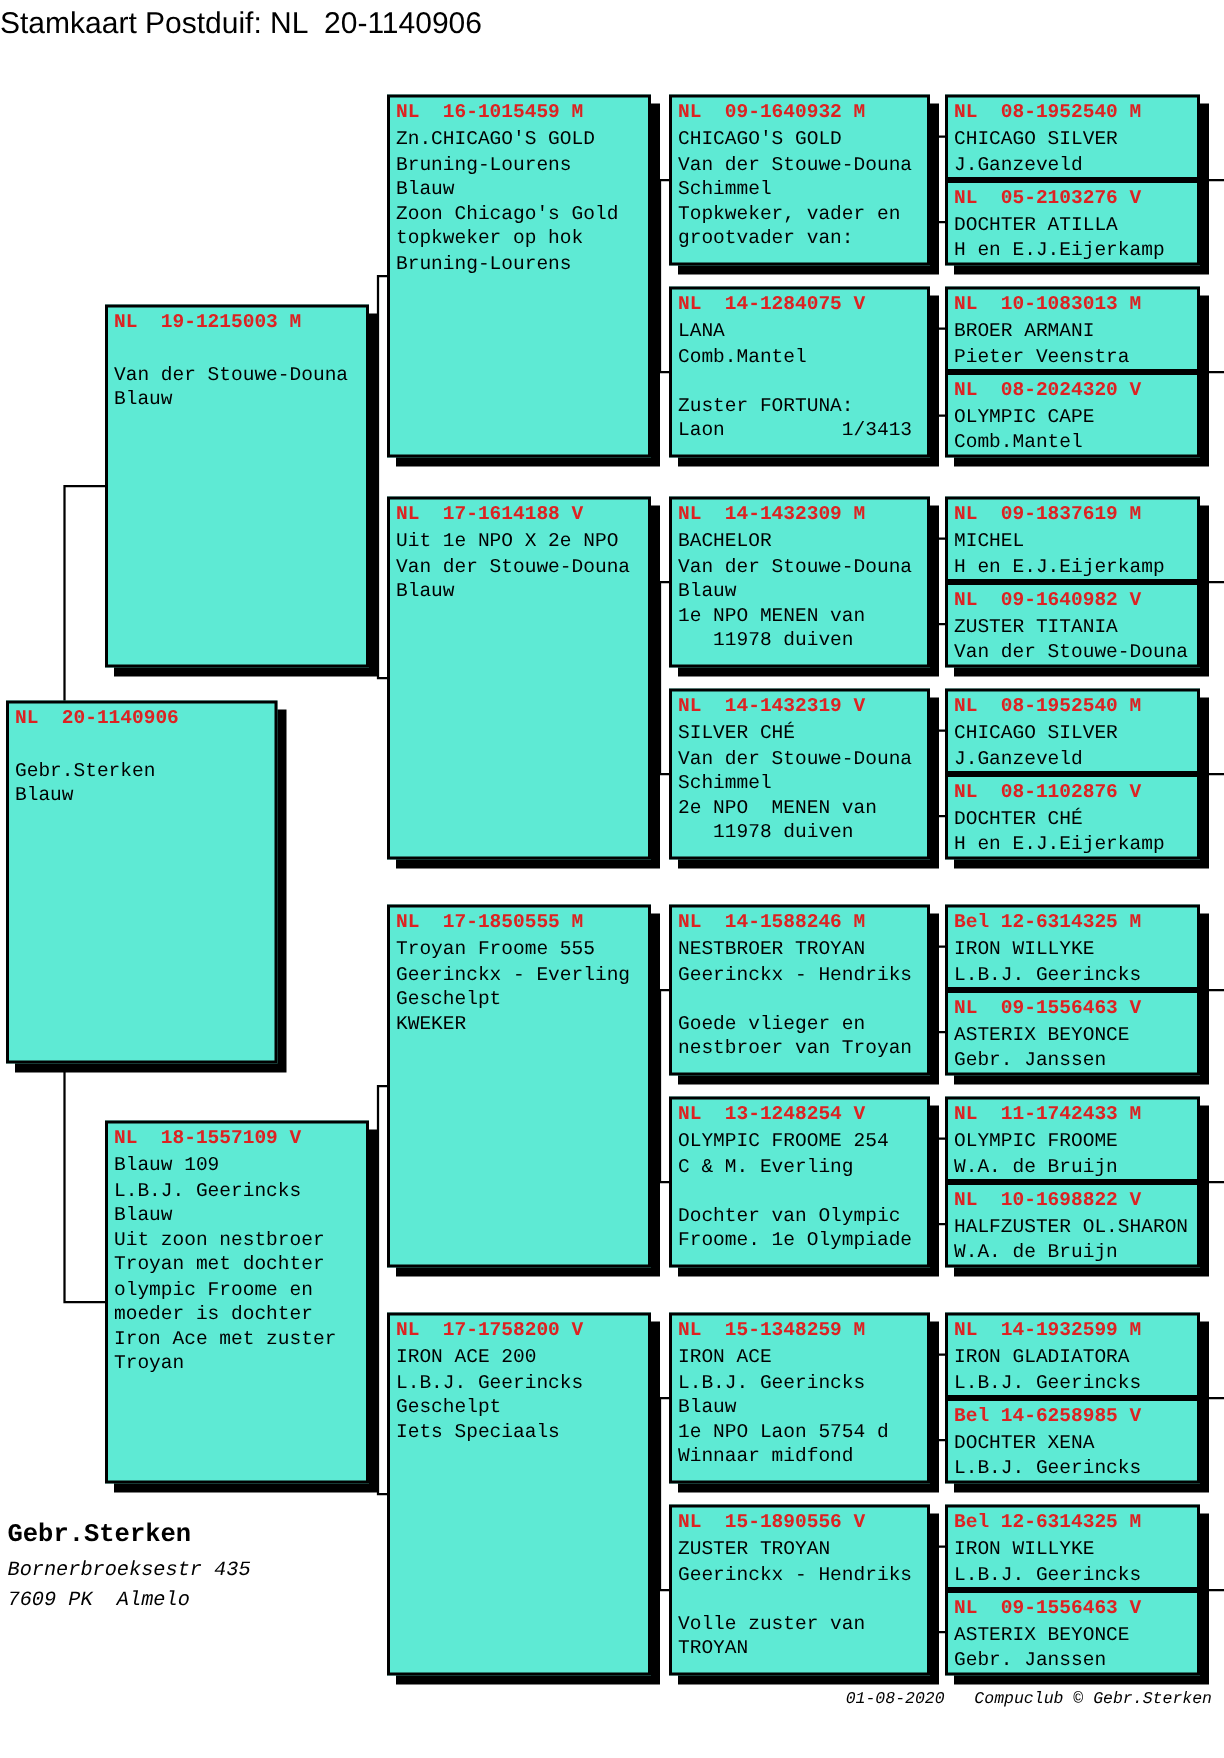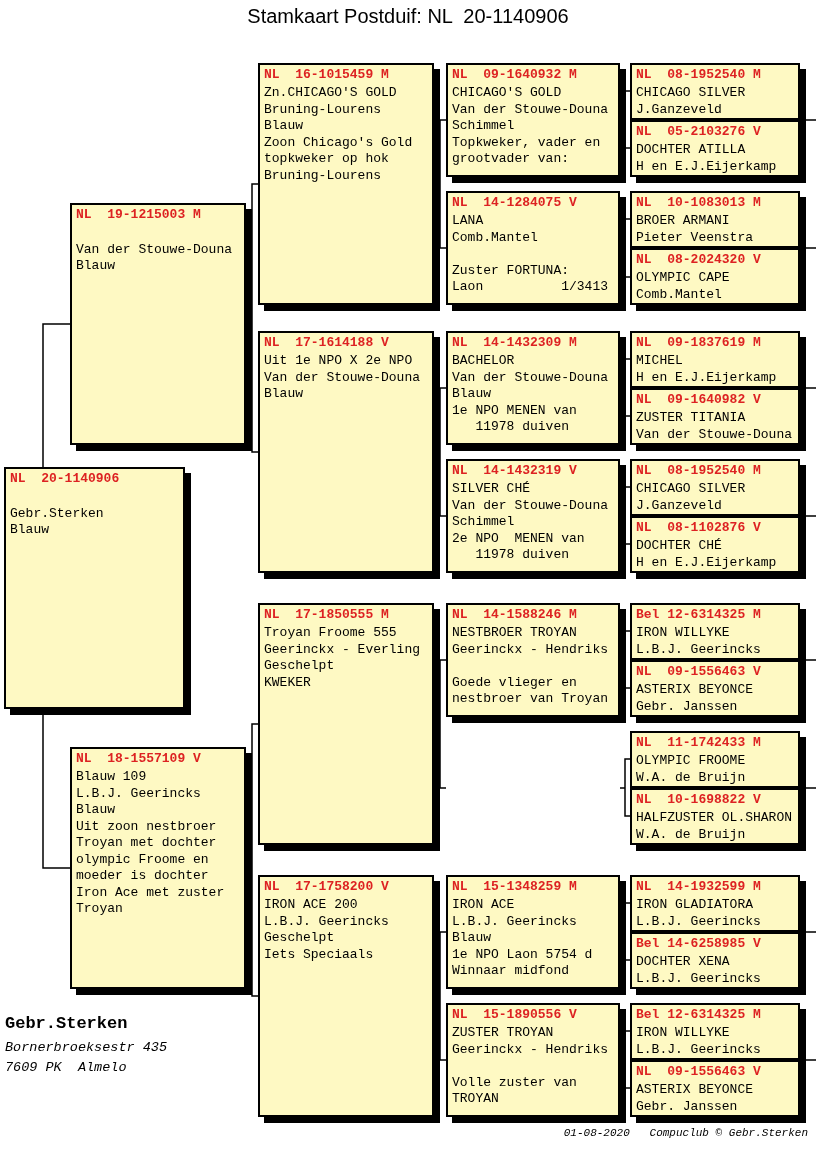--- a/index.html
+++ b/index.html
@@ -1,26 +1,26 @@
 <!DOCTYPE html>
 <html style="--red: #dd2222;"><head>
 <meta charset="utf-8">
 <style>
   html,body { margin:0; padding:0; background:#fff; }
   .page {
     position:relative; width:816px; height:1172px; background:#fff;
     font-family:"Liberation Mono","DejaVu Sans Mono",monospace; color:#000; overflow:hidden;
   }
   .title {
-    position:absolute; top:5px; left:0; width:100%; text-align:center;
+    position:absolute; top:5px; left:0; width:100%; text-align:left;
     font-family:"Liberation Sans","DejaVu Sans",sans-serif; font-size:20px; white-space:pre;
   }
   .connectors { position:absolute; left:0; top:0; z-index:0; }
   .pbox {
-    position:absolute; z-index:1; background:#fef9c3; box-sizing:border-box;
+    position:absolute; z-index:1; background:#5eead4; box-sizing:border-box;
     border:2px solid #000; box-shadow:6px 6px 0 #000; padding:1px 4px; overflow:hidden;
   }
   .phead { color:var(--red,#dd2222); font-weight:bold; font-size:13px; line-height:17px; white-space:pre; }
   .pbody { margin-top:2px; }
   .pline { font-size:13px; line-height:16.5px; min-height:16.5px; white-space:pre; }
   .pline.it { }
   .owner { position:absolute; left:5px; top:1014px; z-index:1; }
   .owner-name { font-size:17px; font-weight:bold; margin-bottom:5px; white-space:pre; }
   .owner-line { font-size:13.5px; line-height:19.5px; white-space:pre;font-style:italic; }
   .footer { position:absolute; top:1127px; right:8px; font-size:11px; font-style:italic; white-space:pre; z-index:1; }
@@ -166,20 +166,30 @@
   <div class="pbox" style="left:446px;top:603px;width:174px;height:114px">
     <div class="phead">NL  14-1588246 M</div>
     <div class="pbody">
         <div class="pline it">NESTBROER TROYAN</div>
         <div class="pline">Geerinckx - Hendriks</div>
         <div class="pline">&nbsp;</div>
         <div class="pline">Goede vlieger en</div>
         <div class="pline">nestbroer van Troyan</div>
       </div>
   </div>
+  <div class="pbox" style="left:446px;top:731px;width:174px;height:114px">
+    <div class="phead">NL  13-1248254 V</div>
+    <div class="pbody">
+        <div class="pline it">OLYMPIC FROOME 254</div>
+        <div class="pline">C &amp; M. Everling</div>
+        <div class="pline">&nbsp;</div>
+        <div class="pline">Dochter van Olympic</div>
+        <div class="pline">Froome. 1e Olympiade</div>
+      </div>
+  </div>
   <div class="pbox" style="left:446px;top:875px;width:174px;height:114px">
     <div class="phead">NL  15-1348259 M</div>
     <div class="pbody">
         <div class="pline it">IRON ACE</div>
         <div class="pline">L.B.J. Geerincks</div>
         <div class="pline">Blauw</div>
         <div class="pline">1e NPO Laon 5754 d</div>
         <div class="pline">Winnaar midfond</div>
       </div>
   </div>

